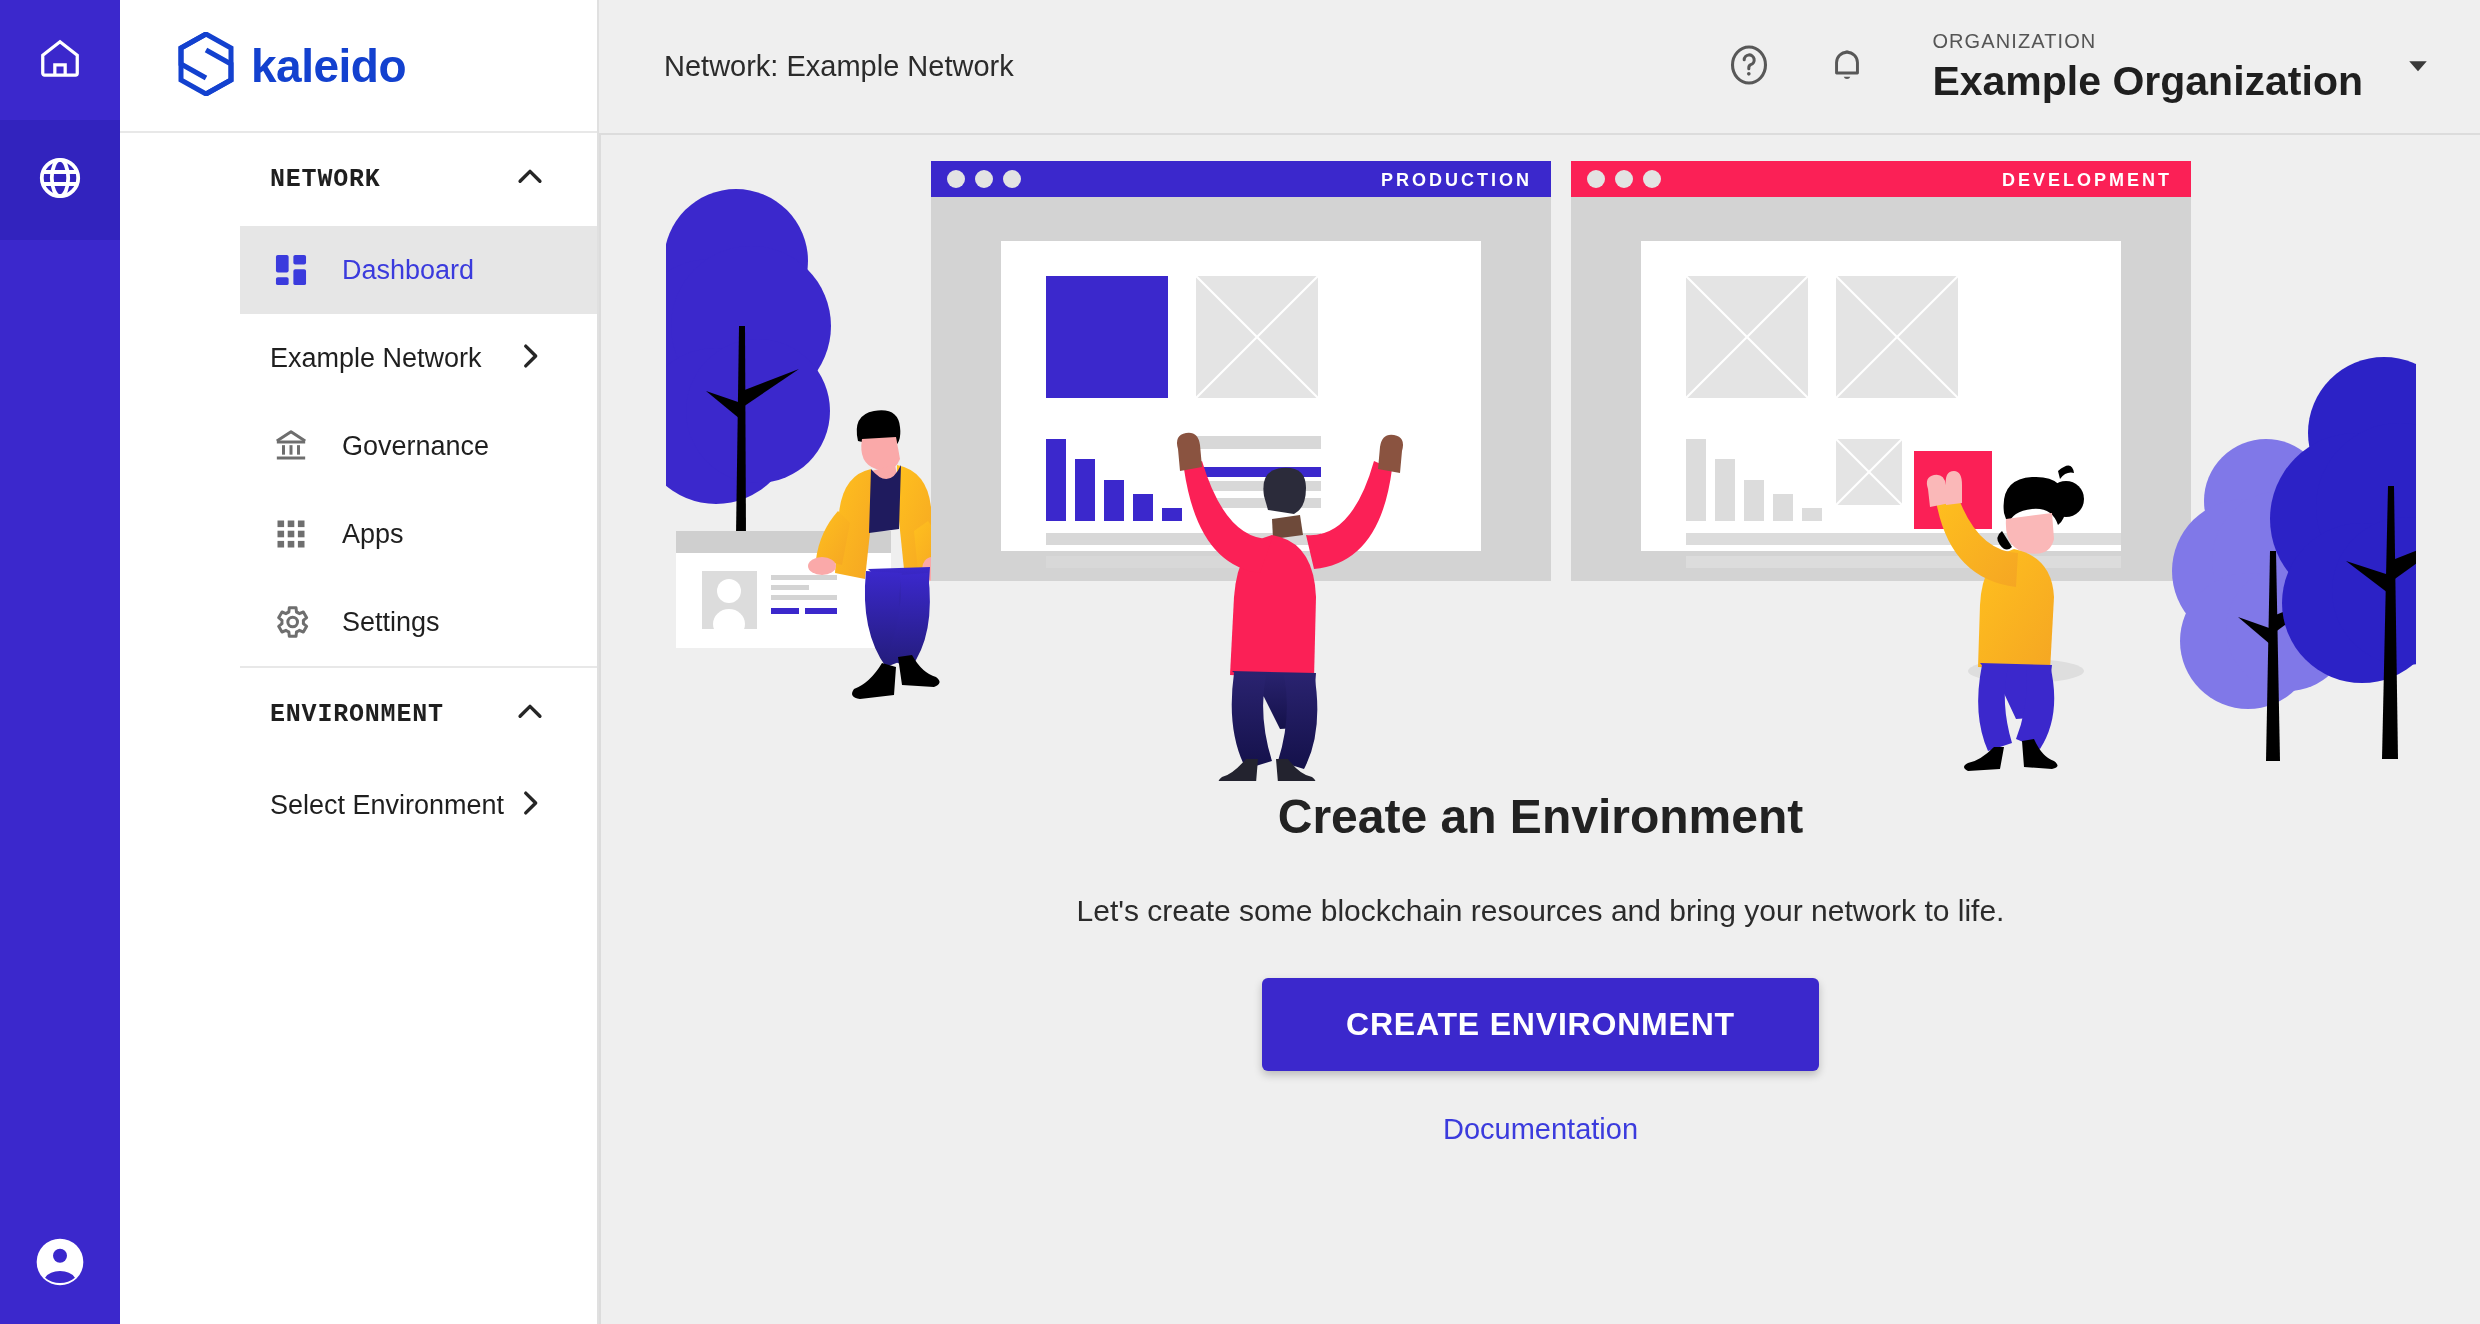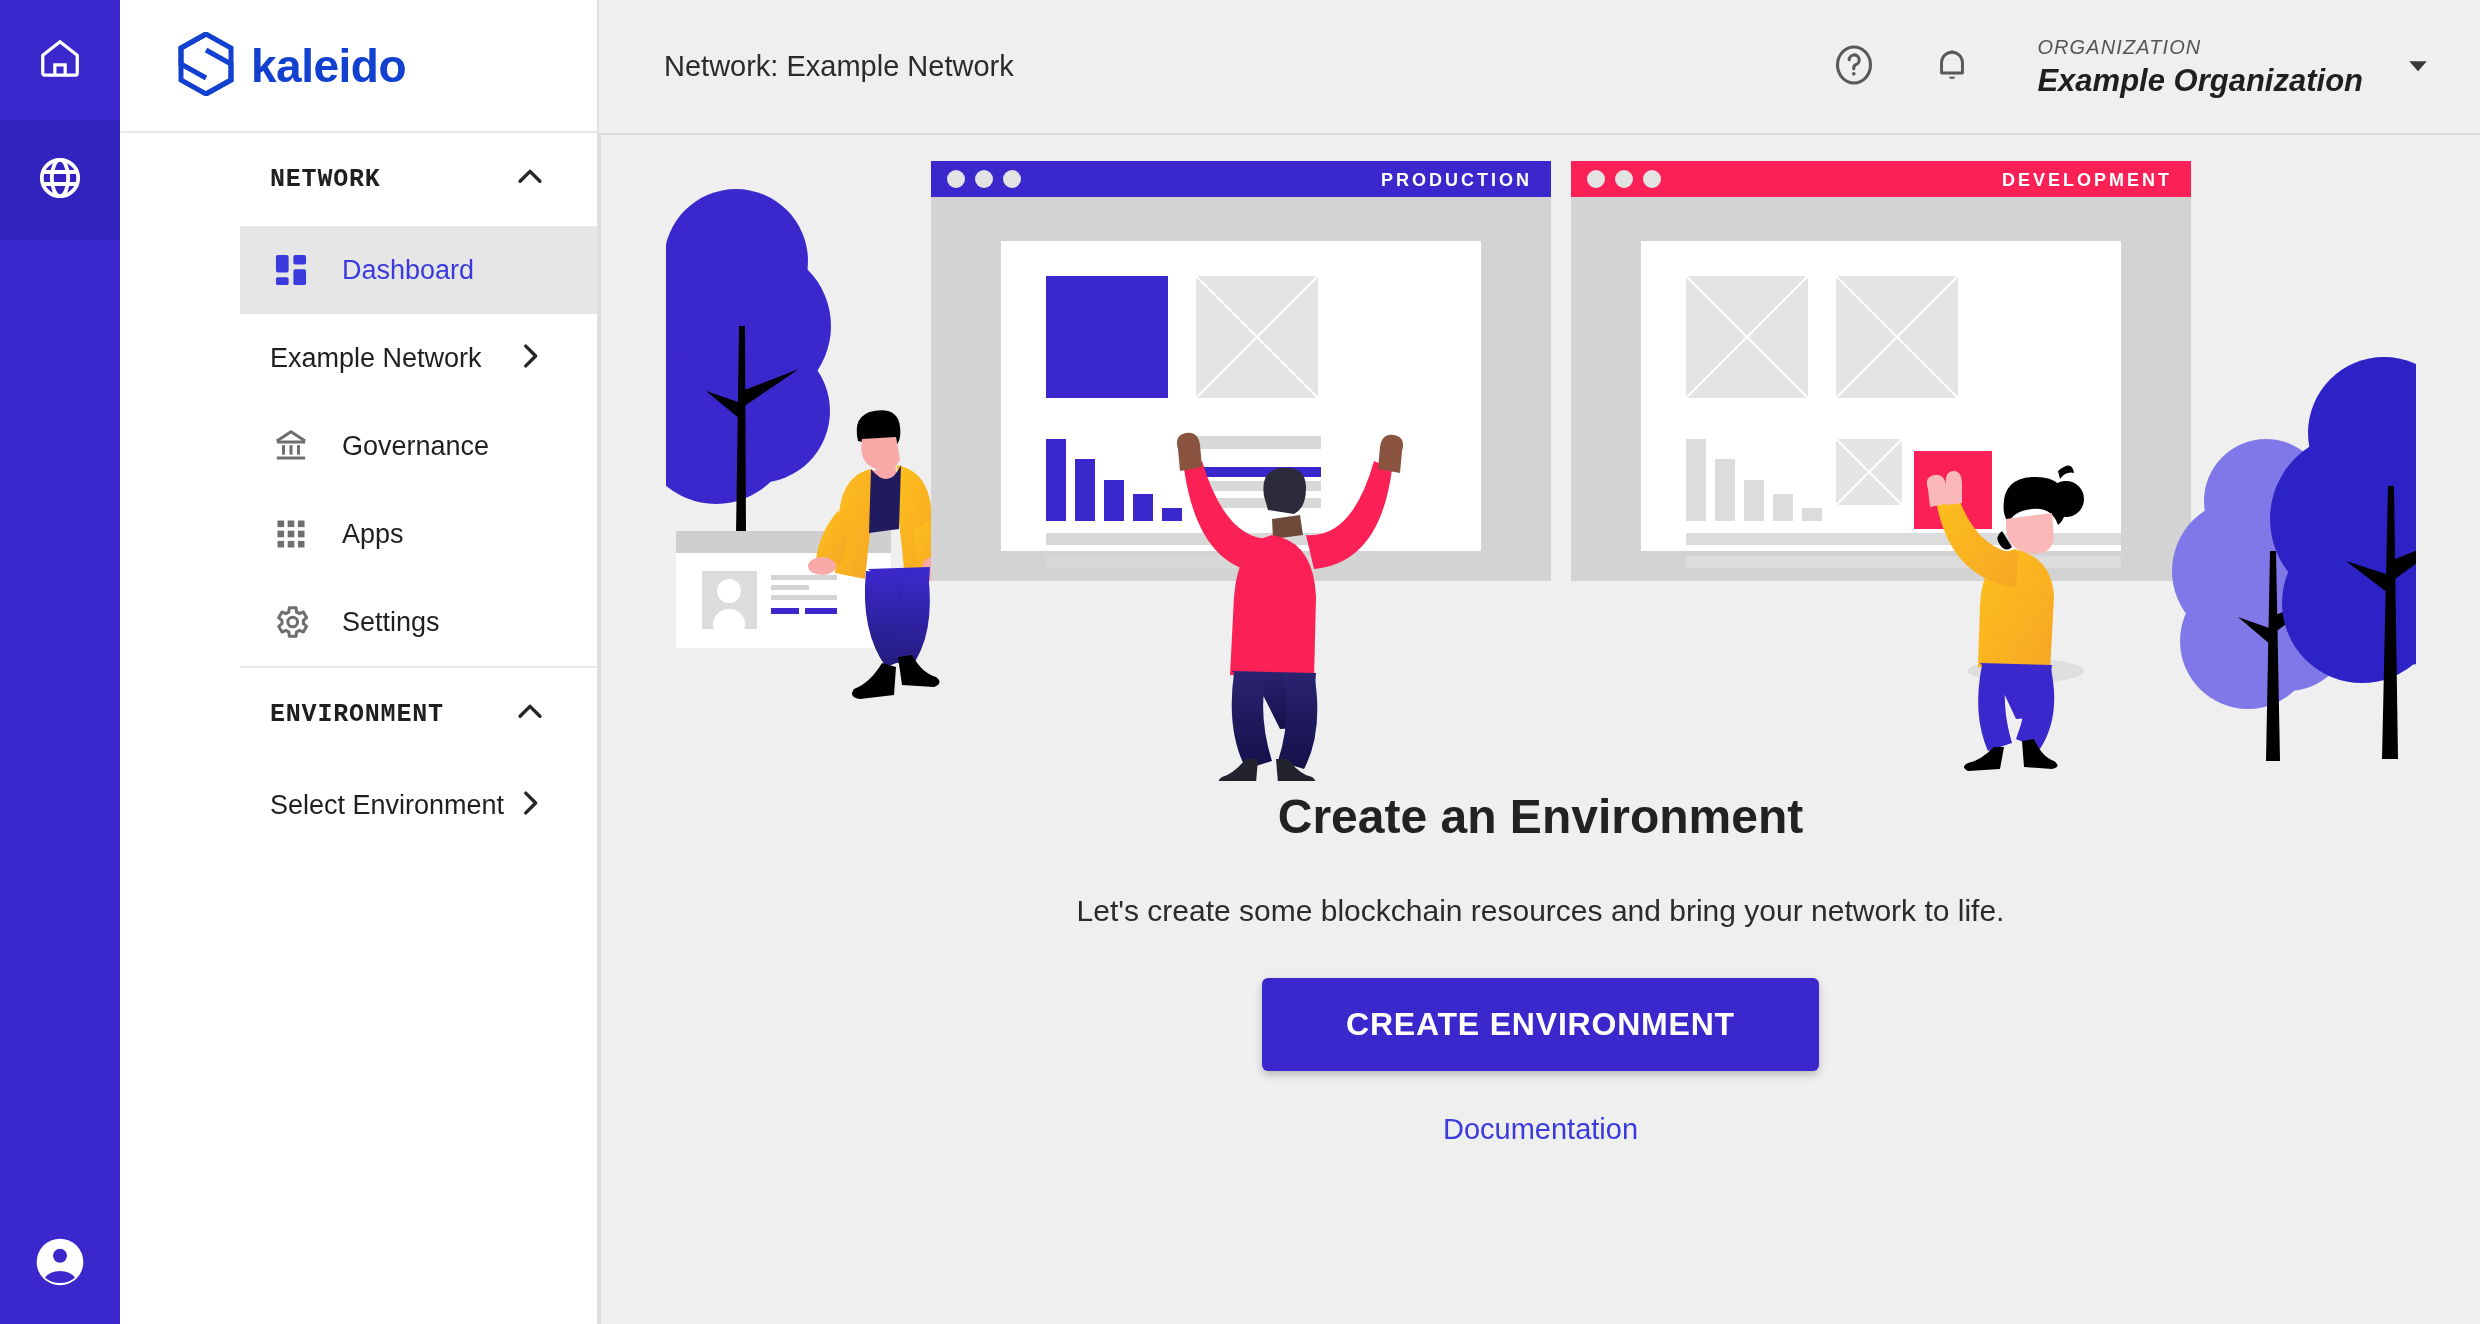--- a/index.html
+++ b/index.html
@@ -67,25 +67,25 @@
 
   
   .main { flex: 1; display: flex; flex-direction: column; background: #c2410c; }
   .topbar {
     height: 133px; background: #efefef;
     display: flex; align-items: center;
     padding: 0 47px 0 65px;
     flex: 0 0 133px;
   }
   .topbar-title { font-size: 29px; color: #2b2b2b; }
-  .topbar-right { margin-left: auto; display: flex; align-items: center; gap: 4px; font-style: italic; }
+  .topbar-right { margin-left: auto; display: flex; align-items: center; gap: 4px; }
   .icon-btn { width: 94px; height: 94px; display: flex; align-items: center; justify-content: center; }
   .org-block { margin-left: 34px; display:flex; align-items:center; gap: 40px; }
   .org-label { font-size: 20px; color: #555; letter-spacing: 1.1px; line-height: 1.5; }
-  .org-name { font-size: 31px; font-weight: 700; color: #1f1f1f; line-height: 1.25; }
+  .org-name { font-size: 41px; font-weight: 700; color: #1f1f1f; line-height: 1.25; }
 
   .content {
     flex: 1; background: #efefef;
     border-left: 2px solid #dcdcdc;
     border-top: 2px solid #dcdcdc;
     display: flex; flex-direction: column; align-items: center;
     position: relative; overflow: hidden;
   }
   .illo { width: 1750px; height: 640px; position: relative; margin-top: 6px; }
   .hero-title { font-size: 48px; font-weight: 700; color: #222; margin-top: 8px; }

